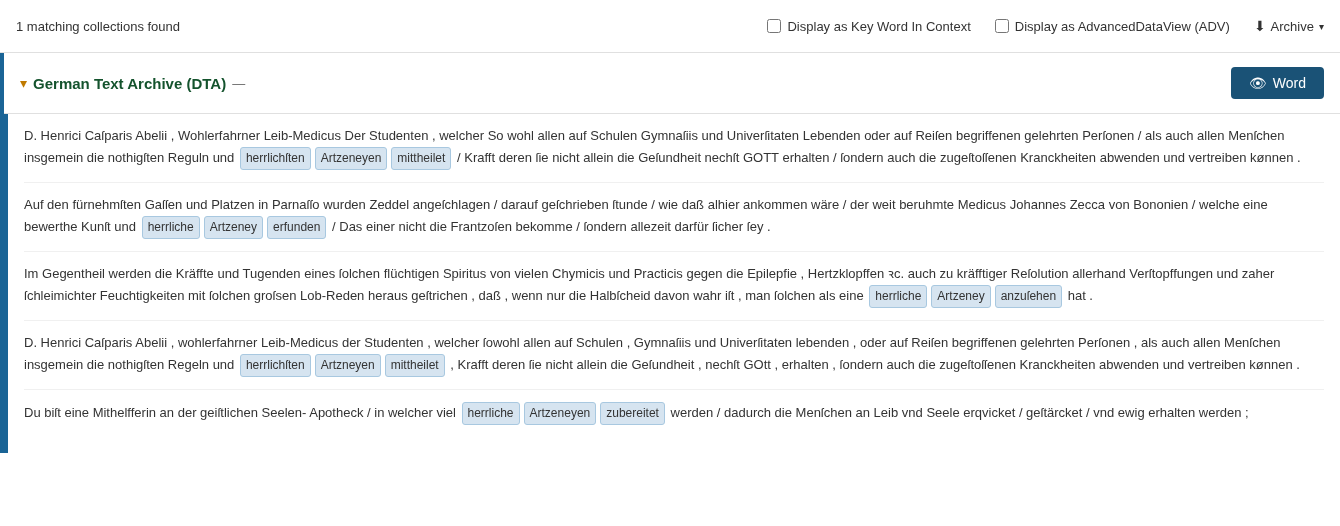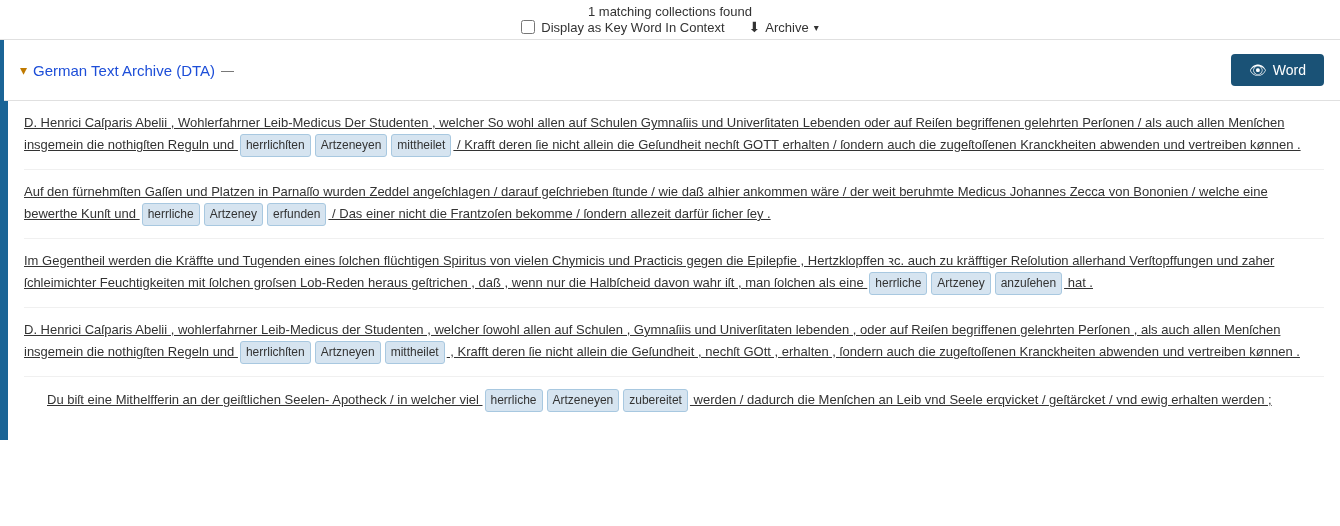--- a/index.html
+++ b/index.html
@@ -9,23 +9,22 @@
       color: #333;
       background: #fff;
       width: 1340px;
       min-height: 526px;
     }
 
     .top-bar {
       display: flex;
       align-items: center;
       justify-content: space-between;
-      padding: 4px 16px;
+      padding: 18px 16px;
       border-bottom: 1px solid #e0e0e0;
-      flex-direction: column;
     }
 
     .top-bar-left {
       font-size: 13px;
       color: #333;
     }
 
     .top-bar-right {
       display: flex;
       align-items: center;
@@ -85,22 +84,22 @@
       align-items: center;
       gap: 6px;
     }
 
     .chevron-down {
       color: #c07a00;
       font-size: 14px;
     }
 
     .collection-name {
-      color: #1d4ed8;
-      font-weight: normal;
+      color: #14532d;
+      font-weight: bold;
       font-size: 15px;
       text-decoration: none;
     }
 
     .collection-subtitle {
       color: #666;
       font-size: 13px;
     }
 
     .view-btn {
@@ -124,26 +123,24 @@
       padding: 0 16px 16px 16px;
       border-left: 4px solid #1a6496;
     }
 
     .result-paragraph {
       padding: 12px 0;
       border-bottom: 1px solid #f0f0f0;
       line-height: 1.6;
       font-size: 13px;
       color: #333;
-      text-decoration: underline;
     }
 
     .result-paragraph:last-child {
       border-bottom: none;
-      margin-left: 23px;
     }
 
     .highlight-badge {
       display: inline-block;
       background: #d6e4f0;
       border: 1px solid #a8c8e0;
       border-radius: 3px;
       padding: 1px 5px;
       font-size: 12px;
       margin: 0 2px;
@@ -152,20 +149,24 @@
   </style>
 </head>
 <body>
 
 <div class="top-bar">
   <div class="top-bar-left">1 matching collections found</div>
   <div class="top-bar-right">
     <label class="checkbox-label">
       <input type="checkbox" style="">
       <span>Display as Key Word In Context</span>
+    </label>
+    <label class="checkbox-label">
+      <input type="checkbox" style="">
+      <span>Display as AdvancedDataView (ADV)</span>
     </label>
     <button class="download-btn">
       <span class="download-icon">⬇</span>
       <span>Archive</span>
       <span class="chevron">▾</span>
     </button>
   </div>
 </div>
 
 <div class="collection-section">

